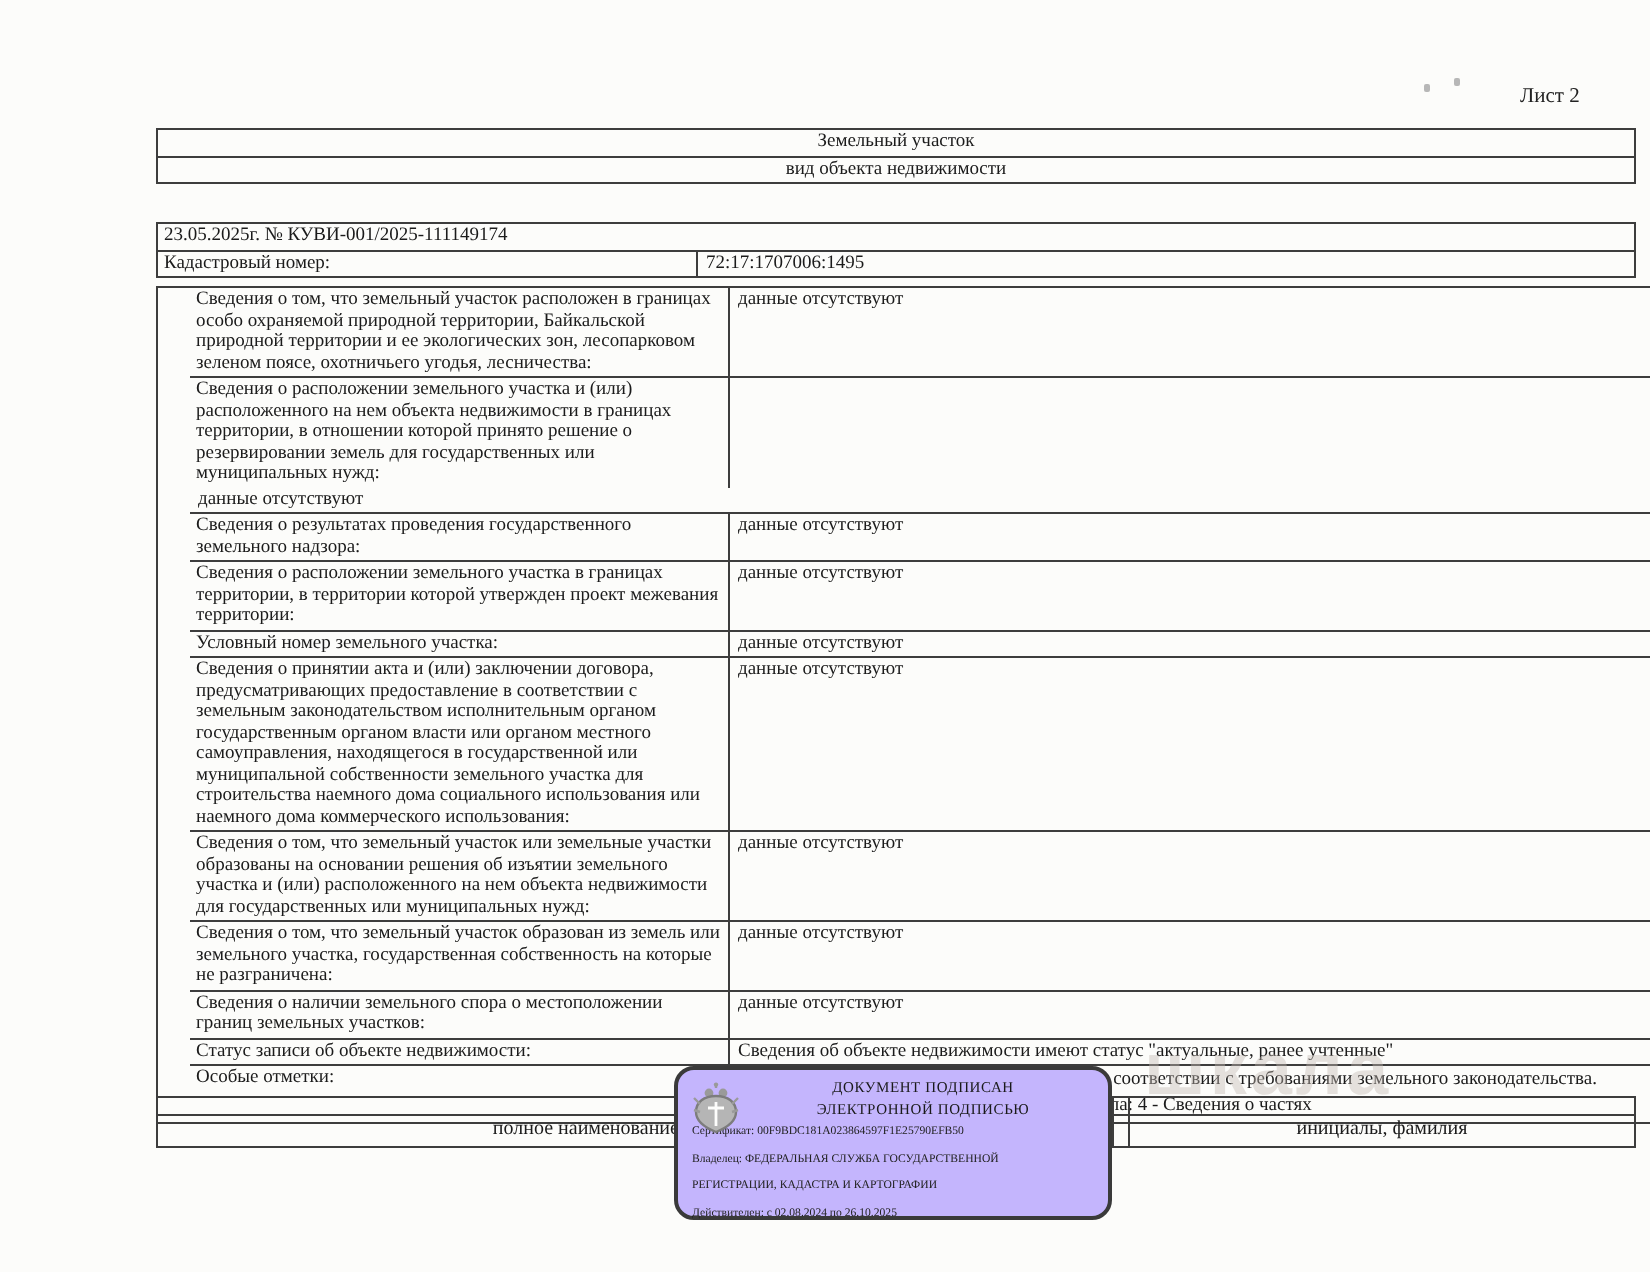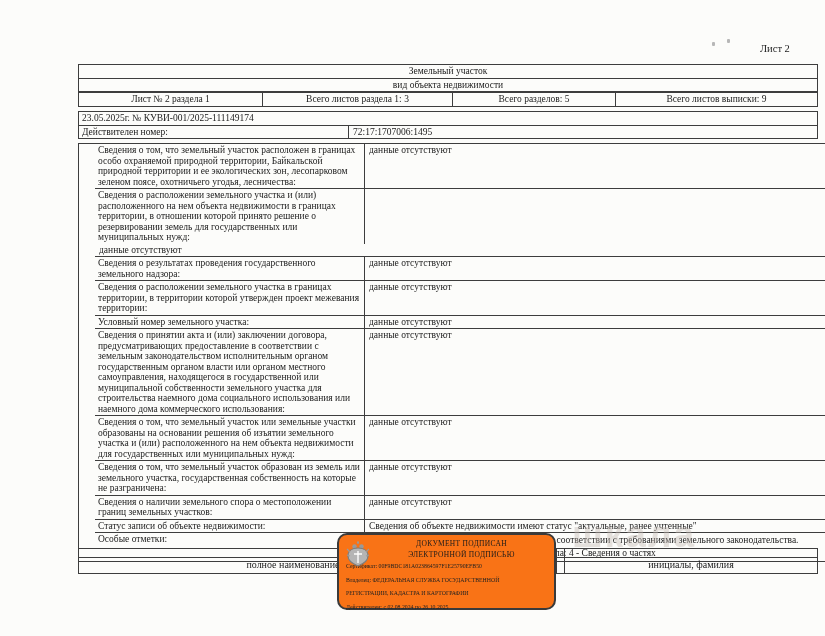--- a/index.html
+++ b/index.html
@@ -50,21 +50,21 @@
   
   .watermark{
     top:530px;left:572px;z-index:1;
     font-family:"Liberation Sans", sans-serif;
     font-size:37px;font-weight:bold;letter-spacing:2px;
     color:rgba(196,186,178,0.42);
   }
   
   .stamp{
     top:533px;left:337px;width:219px;height:77px;z-index:3;
-    background:#f97316;border:2px solid #3a3a3a;border-radius:10px;
+    background:#c4b5fd;border:2px solid #3a3a3a;border-radius:10px;
     box-sizing:border-box;padding:3px 5px 0 5px;
   }
   .stamp-emblem{position:absolute;left:7px;top:5px;width:24px;height:28px;}
   .stamp-title{margin-left:30px;text-align:center;font-size:7.5px;line-height:11px;letter-spacing:.3px;color:#1a1a1a;white-space:nowrap;}
   .stamp-small{font-size:5.8px;line-height:13.5px;color:#222;white-space:nowrap;margin-left:2px;}
   .stamp-small:first-of-type{margin-top:1px;}
 </style>
 </head>
 <body>
 
@@ -77,35 +77,27 @@
 
   <div class="tbl tbl-a">
     <div class="trow">
       <div class="tcell c-center">Земельный участок</div>
     </div>
     <div class="trow">
       <div class="tcell c-center">вид объекта недвижимости</div>
     </div>
   </div>
 
-  <div class="tbl tbl-b">
-    <div class="trow">
-      <div class="tcell c-center b-right" style="width:184px;">Лист № 2 раздела 1</div>
-      <div class="tcell c-center b-right" style="width:190px;">Всего листов раздела 1: 3</div>
-      <div class="tcell c-center b-right" style="width:163px;">Всего разделов: 5</div>
-      <div class="tcell c-center" style="flex:1;">Всего листов выписки: 9</div>
-    </div>
-  </div>
 
   <div class="tbl tbl-c">
     <div class="trow">
       <div class="tcell" style="width:100%;">23.05.2025г. № КУВИ-001/2025-111149174</div>
     </div>
     <div class="trow">
-      <div class="tcell b-right w-cad">Действителен номер:</div>
+      <div class="tcell b-right w-cad">Кадастровый номер:</div>
       <div class="tcell" style="flex:1;padding-left:4px;">72:17:1707006:1495</div>
     </div>
   </div>
 
   <div class="tbl tbl-main">
     <div class="trow r1">
       <div class="tcell cell-label">Сведения о том, что земельный участок расположен в границах особо охраняемой природной территории, Байкальской природной территории и ее экологических зон, лесопарковом зеленом поясе, охотничьего угодья, лесничества:</div>
       <div class="tcell cell-value">данные отсутствуют</div>
     </div>
     <div class="trow r2">

